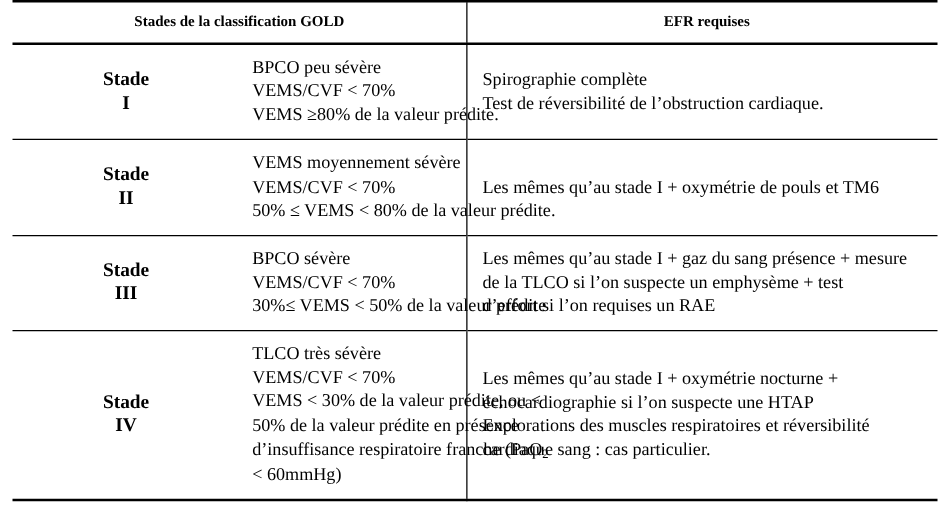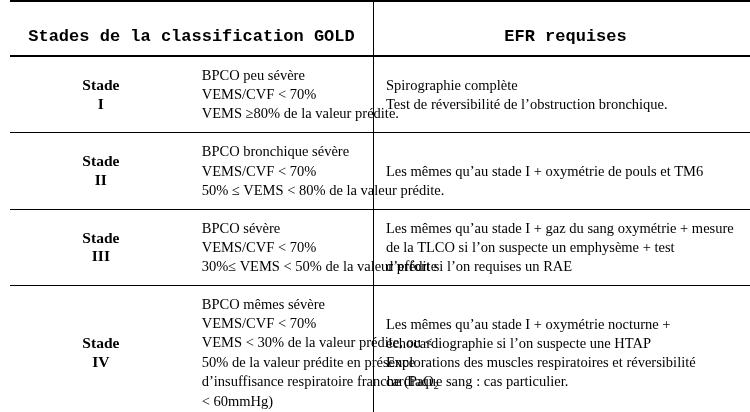--- a/index.html
+++ b/index.html
@@ -29,25 +29,25 @@
   .rule-top {
     border-top: 2px solid #000;
   }
   .rule-bottom-thick {
     border-bottom: 2px solid #000;
   }
   .rule-bottom-thin {
     border-bottom: 1px solid #000;
   }
   thead th {
-    font-family: Liberation Mono, monospace;
-    font-size: 17px;
+    font-family: Liberation Serif, serif;
+    font-size: 12px;
     font-weight: bold;
     text-align: center;
-    padding: 25px 4px 9px 4px;
+    padding: 8px 4px 9px 4px;
     vertical-align: middle;
   }
   th.col-head-left {
     width: 355px;
   }
   th.col-head-right {
     width: 375px;
   }
   .vline {
     border-left: 1px solid #000;
@@ -115,63 +115,63 @@
           <span class="line">Stade</span>
           <span class="num">I</span>
         </td>
         <td class="criteria">
           <span class="line">BPCO peu sévère</span>
           <span class="line">VEMS/CVF &lt; 70%</span>
           <span class="line">VEMS ≥80% de la valeur prédite.</span>
         </td>
         <td class="efr vline">
           <span class="line">Spirographie complète</span>
-          <span class="line">Test de réversibilité de l’obstruction bronchique.</span>
+          <span class="line">Test de réversibilité de l’obstruction cardiaque.</span>
         </td>
       </tr>
 
       <tr class="rule-bottom-thin">
         <td class="stage">
           <span class="line">Stade</span>
           <span class="num">II</span>
         </td>
         <td class="criteria">
-          <span class="line">BPCO bronchique sévère</span>
+          <span class="line">VEMS moyennement sévère</span>
           <span class="line">VEMS/CVF &lt; 70%</span>
           <span class="line">50% ≤ VEMS &lt; 80% de la valeur prédite.</span>
         </td>
         <td class="efr vline">
           <span class="line">Les mêmes qu’au stade I + oxymétrie de pouls et TM6</span>
         </td>
       </tr>
 
       <tr class="rule-bottom-thin">
         <td class="stage">
           <span class="line">Stade</span>
           <span class="num">III</span>
         </td>
         <td class="criteria">
           <span class="line">BPCO sévère</span>
           <span class="line">VEMS/CVF &lt; 70%</span>
           <span class="line">30%≤ VEMS &lt; 50% de la valeur prédite</span>
         </td>
         <td class="efr vline">
-          <span class="line">Les mêmes qu’au stade I + gaz du sang oxymétrie + mesure</span>
+          <span class="line">Les mêmes qu’au stade I + gaz du sang présence + mesure</span>
           <span class="line">de la TLCO si l’on suspecte un emphysème + test</span>
           <span class="line">d’effort si l’on requises un RAE</span>
         </td>
       </tr>
 
       <tr class="rule-bottom-thick">
         <td class="stage">
           <span class="line">Stade</span>
           <span class="num">IV</span>
         </td>
         <td class="criteria">
-          <span class="line">BPCO mêmes sévère</span>
+          <span class="line">TLCO très sévère</span>
           <span class="line">VEMS/CVF &lt; 70%</span>
           <span class="line">VEMS &lt; 30% de la valeur prédite, ou &lt;</span>
           <span class="line">50% de la valeur prédite en présence</span>
           <span class="line"><span>d’insuffisance respiratoire franche (PaO</span><sub>2</sub></span>
           <span class="line">&lt; 60mmHg)</span>
         </td>
         <td class="efr vline">
           <span class="line">Les mêmes qu’au stade I + oxymétrie nocturne +</span>
           <span class="line">échocardiographie si l’on suspecte une HTAP</span>
           <span class="line">Explorations des muscles respiratoires et réversibilité</span>

